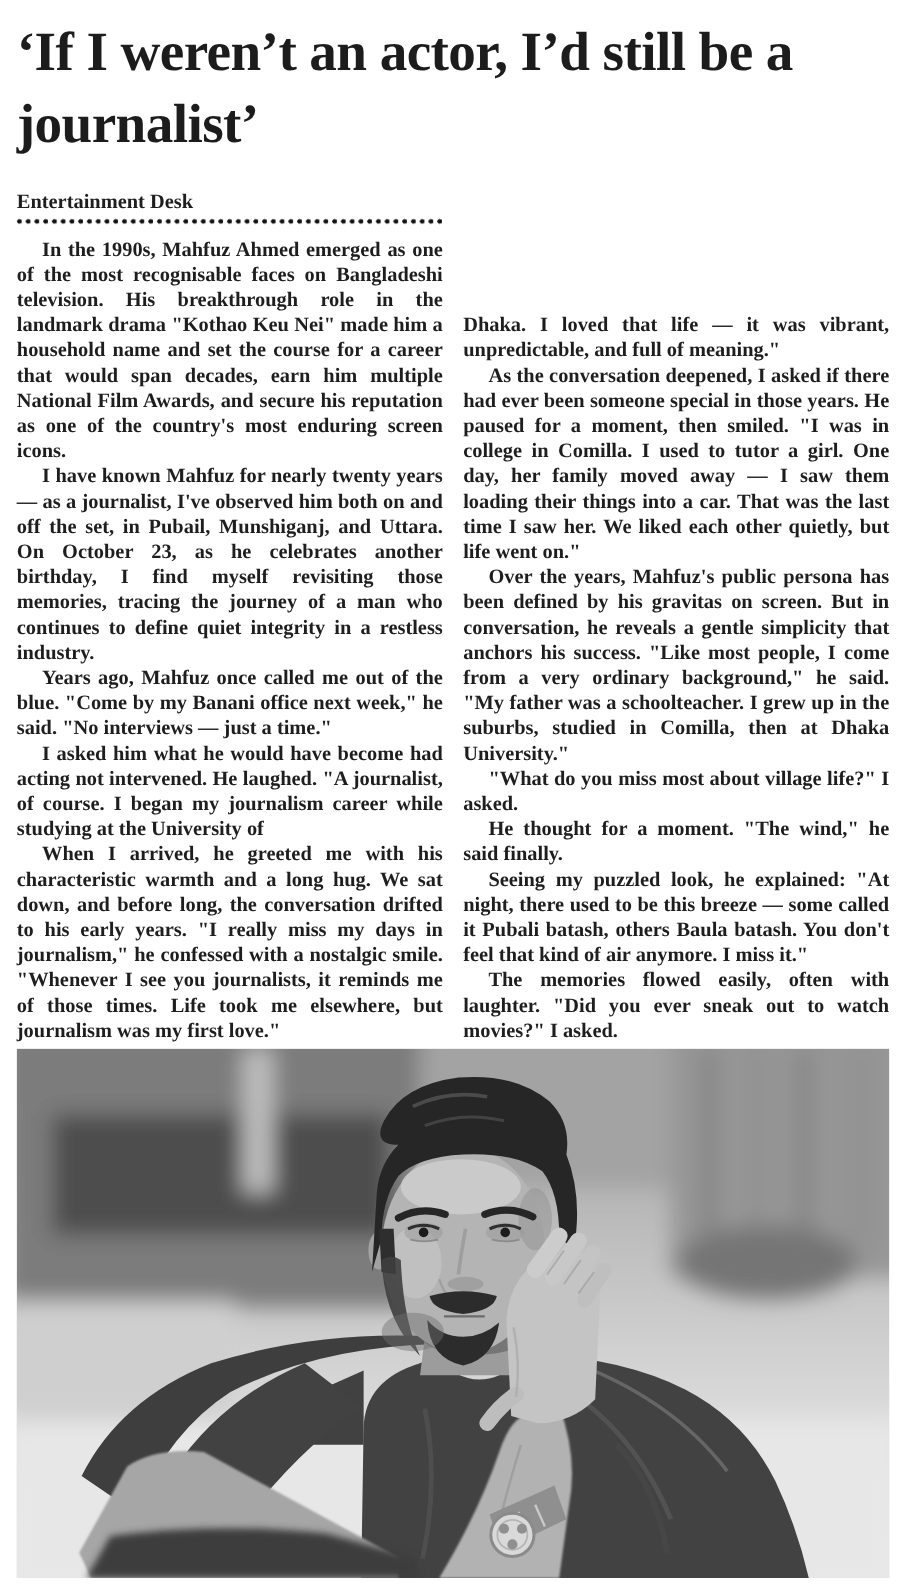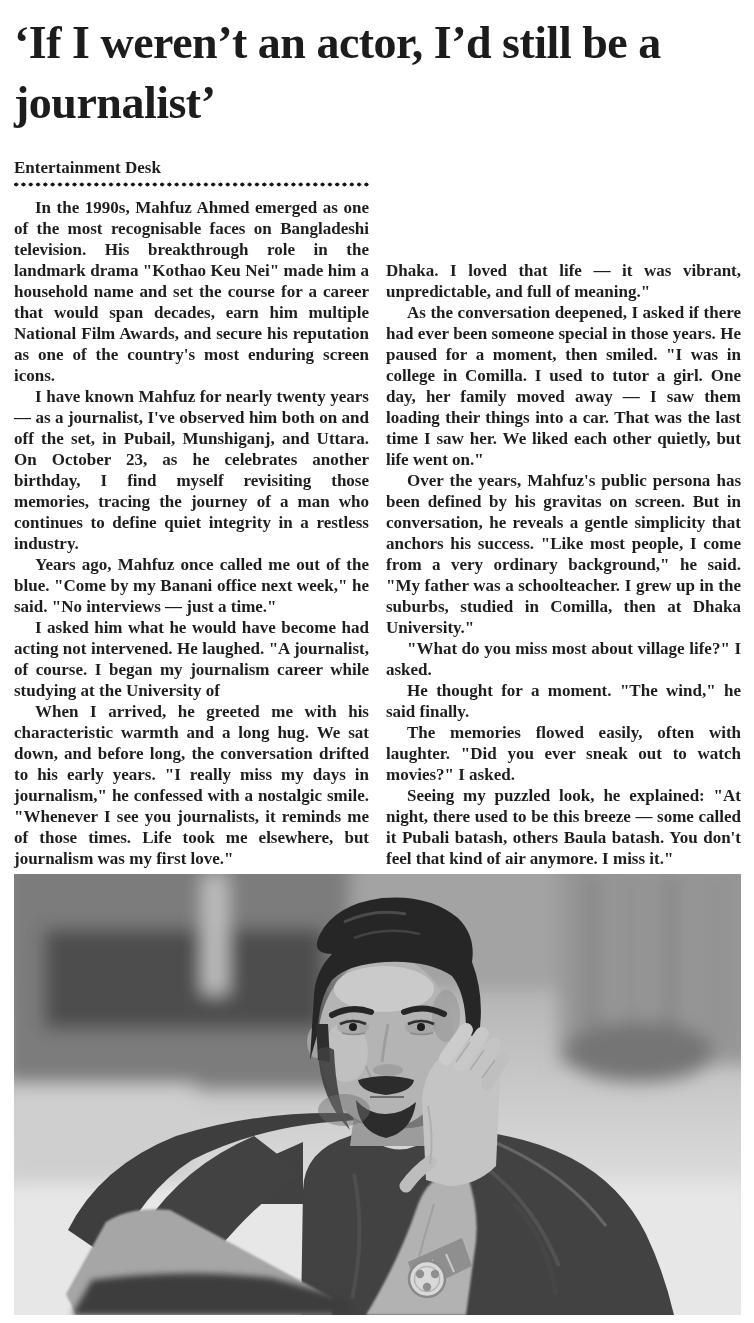--- a/index.html
+++ b/index.html
@@ -85,22 +85,22 @@
       <p class="para">Years ago, Mahfuz once called me out of the blue. "Come by my Banani office next week," he said. "No interviews — just a time."</p>
       <p class="para">I asked him what he would have become had acting not intervened. He laughed. "A journalist, of course. I began my journalism career while studying at the University of</p>
       <p class="para">When I arrived, he greeted me with his characteristic warmth and a long hug. We sat down, and before long, the conversation drifted to his early years. "I really miss my days in journalism," he confessed with a nostalgic smile. "Whenever I see you journalists, it reminds me of those times. Life took me elsewhere, but journalism was my first love."</p>
     </div>
     <div class="col">
       <p class="para noindent">Dhaka. I loved that life — it was vibrant, unpredictable, and full of meaning."</p>
       <p class="para">As the conversation deepened, I asked if there had ever been someone special in those years. He paused for a moment, then smiled. "I was in college in Comilla. I used to tutor a girl. One day, her family moved away — I saw them loading their things into a car. That was the last time I saw her. We liked each other quietly, but life went on."</p>
       <p class="para">Over the years, Mahfuz's public persona has been defined by his gravitas on screen. But in conversation, he reveals a gentle simplicity that anchors his success. "Like most people, I come from a very ordinary background," he said. "My father was a schoolteacher. I grew up in the suburbs, studied in Comilla, then at Dhaka University."</p>
       <p class="para">"What do you miss most about village life?" I asked.</p>
       <p class="para">He thought for a moment. "The wind," he said finally.</p>
+      <p class="para">Seeing my puzzled look, he explained: "At night, there used to be this breeze — some called it Pubali batash, others Baula batash. You don't feel that kind of air anymore. I miss it."</p>
       <p class="para">The memories flowed easily, often with laughter. "Did you ever sneak out to watch movies?" I asked.</p>
-      <p class="para">Seeing my puzzled look, he explained: "At night, there used to be this breeze — some called it Pubali batash, others Baula batash. You don't feel that kind of air anymore. I miss it."</p>
     </div>
   </div>
 
   <figure class="photo" role="img" aria-label="Black-and-white portrait of Mahfuz Ahmed resting his cheek on his hand, wearing a dark T-shirt and a metal wristwatch, seated against a blurred outdoor background">
     <svg viewBox="0 0 727 441" width="727" height="441" preserveAspectRatio="none">
       <defs>
         <linearGradient id="bgG" x1="0" y1="0" x2="0" y2="1">
           <stop offset="0" stop-color="#9e9e9e"></stop>
           <stop offset="0.35" stop-color="#bdbdbd"></stop>
           <stop offset="0.68" stop-color="#dadada"></stop>

